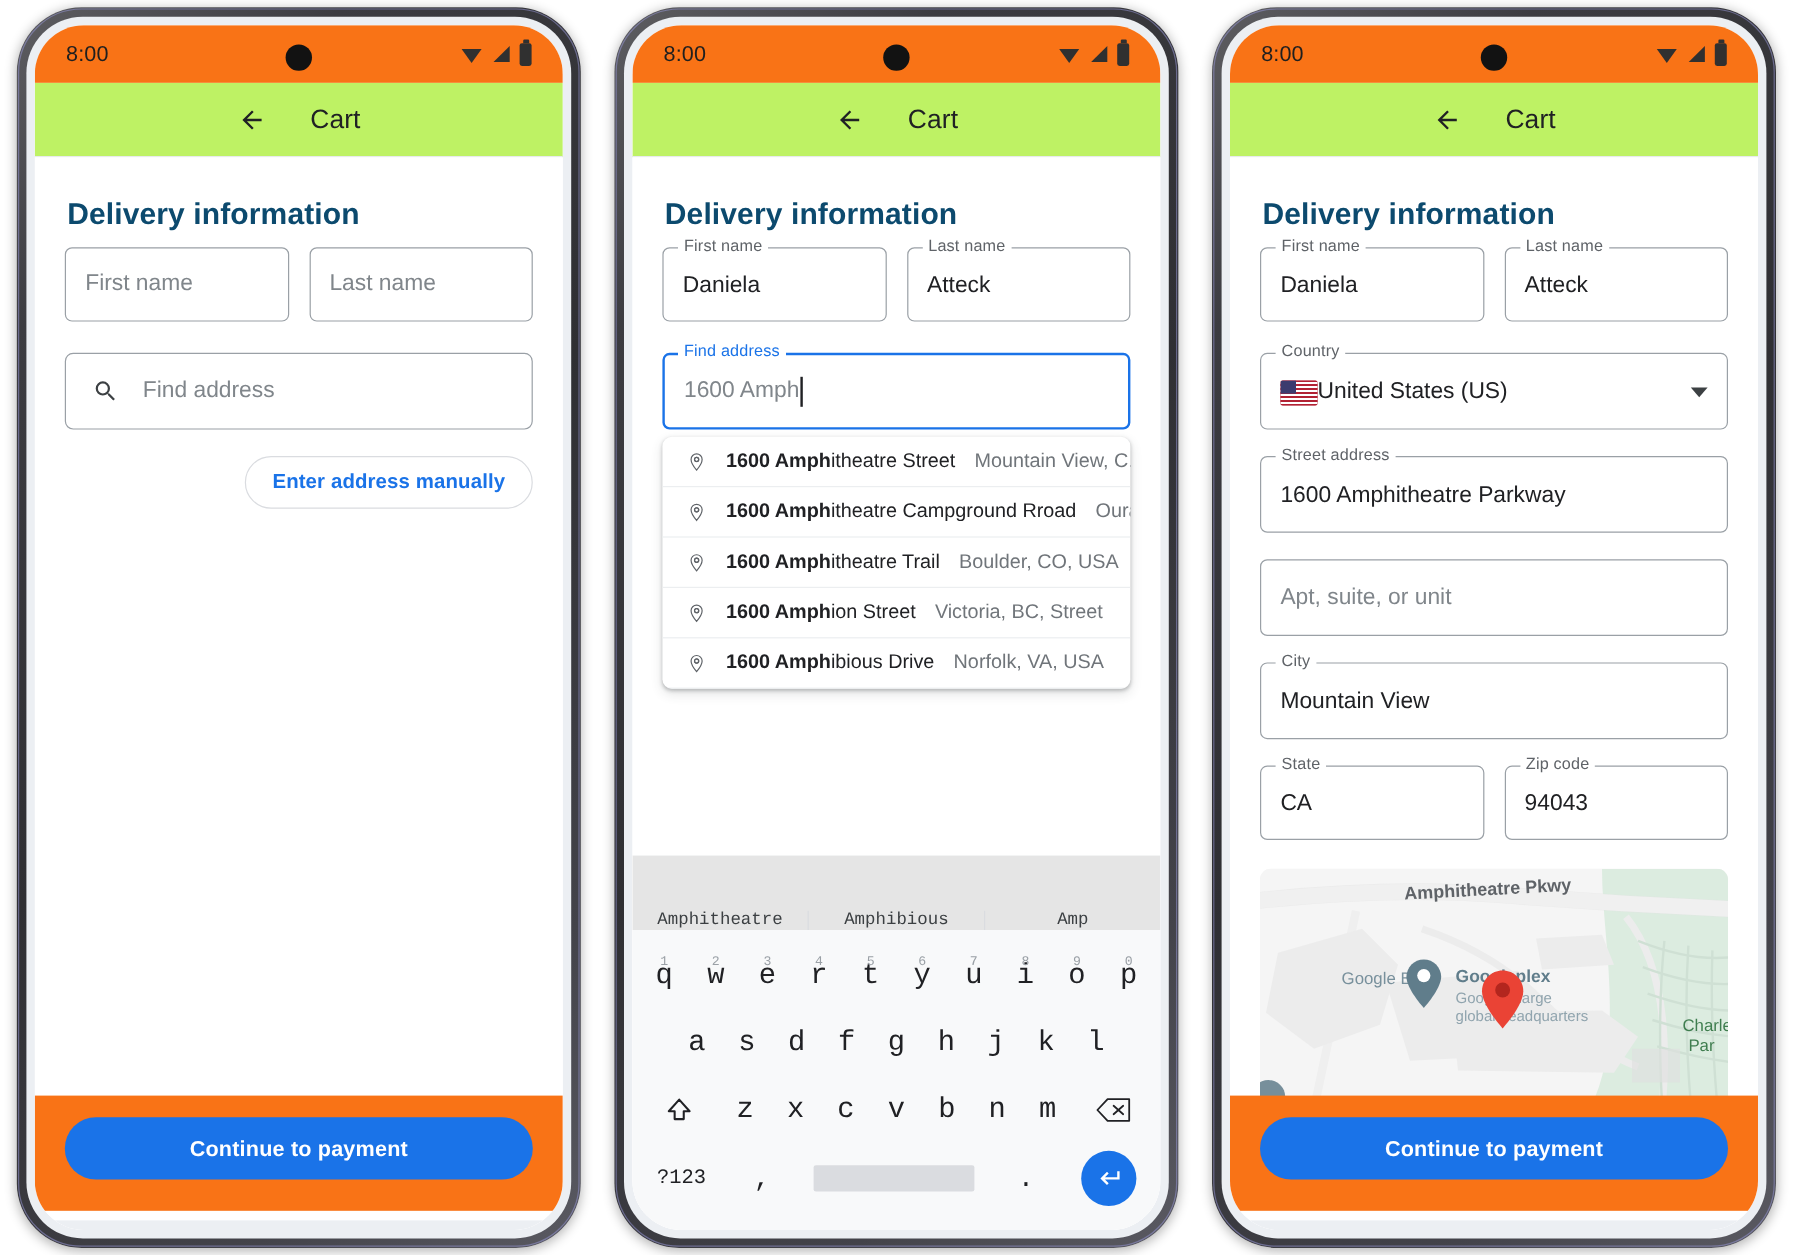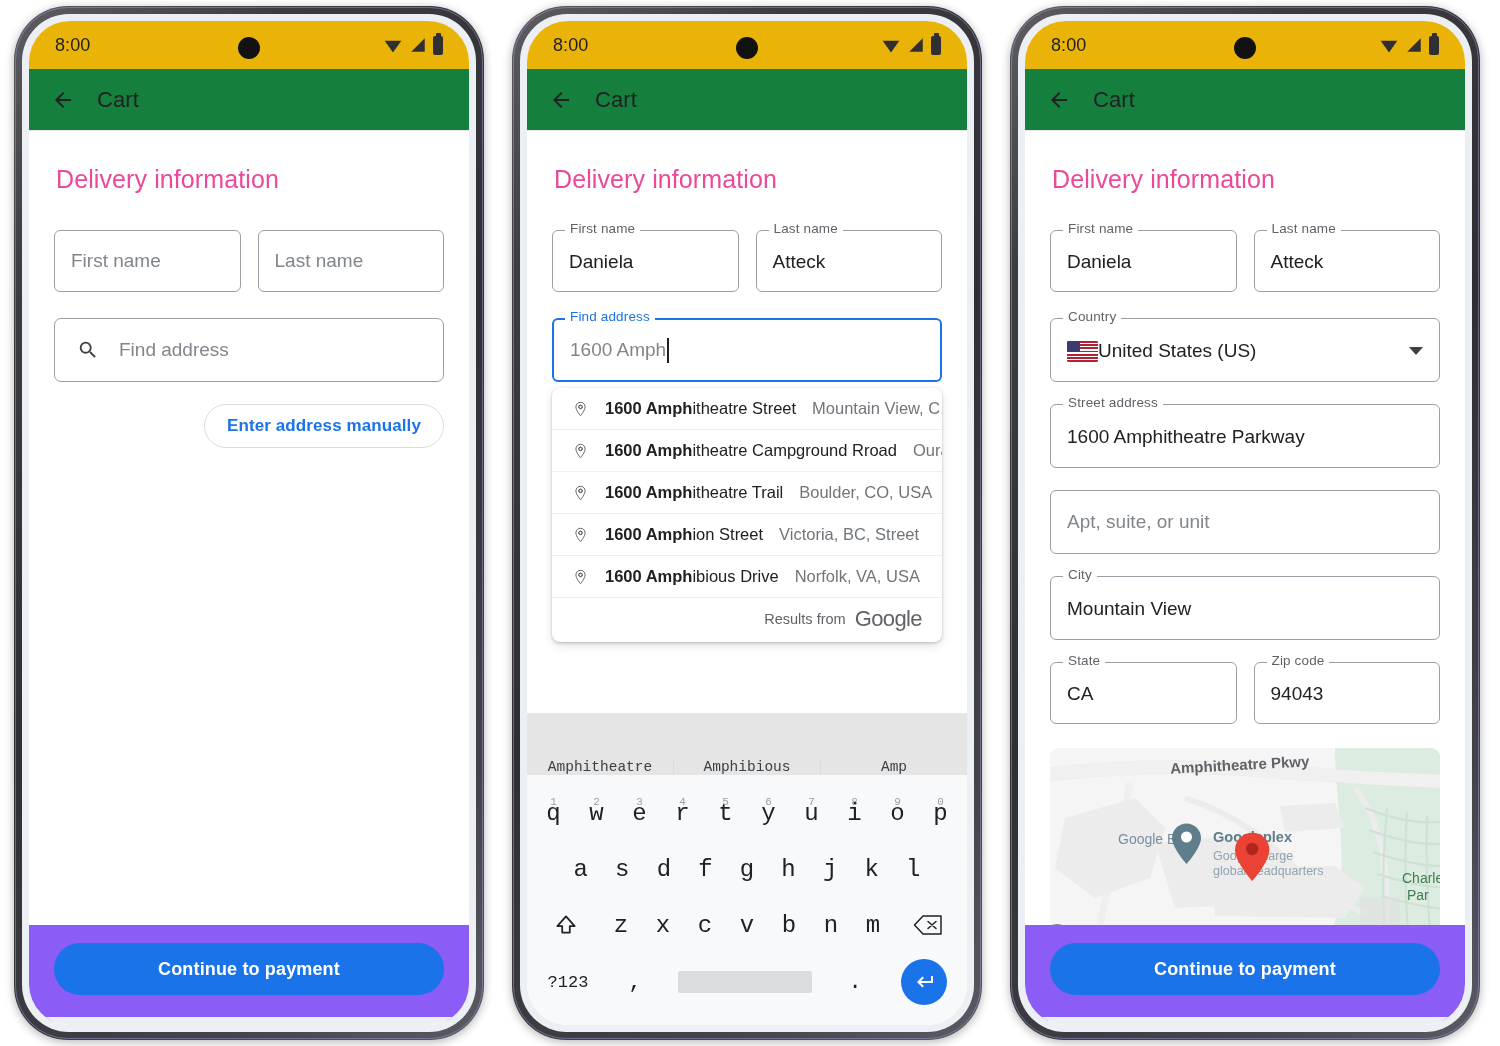--- a/index.html
+++ b/index.html
@@ -43,49 +43,51 @@
   #phone1 { left: 14px; }
   #phone2 { left: 512px; }
   #phone3 { left: 1010px; }
 
   
   .statusbar{
     height:48px; flex:0 0 48px;
     display:flex; align-items:center;
     padding:0 26px;
     position:relative;
-    background:#eab308;
+    background:#f97316;
   }
   .sb-time{ font-size:18px; color:#1f1f1f; letter-spacing:.1px; }
   .sb-cam{
     position:absolute; left:50%; top:16px; transform:translateX(-50%);
     width:22px; height:22px; border-radius:50%; background:#121212;
   }
   .sb-right{ margin-left:auto; display:flex; align-items:center; gap:6px; }
   .ic-wifi{ width:20px; height:20px; }
   .ic-sig{ width:18px; height:18px; }
   .ic-bat{ width:10px; height:19px; background:#303030; border-radius:2px; position:relative; }
   .ic-bat::before{ content:""; position:absolute; top:-3px; left:2.5px; width:5px; height:3px; background:#303030; border-radius:1px 1px 0 0; }
 
   
   .appbar{
     height:62px; flex:0 0 62px;
     display:flex; align-items:center;
-    padding:0 22px; gap:22px;
+    padding:0 22px; gap:37px;
     border-bottom:1px solid #e8eaed;
-    background:#15803d;
+    background:#bef264;
+    justify-content:center;
   }
   .back-arrow{ width:24px; height:24px; flex:0 0 24px; }
   .appbar-title{ font-size:22px; color:#202124; letter-spacing:.1px; }
 
   
   .content{ flex:1 1 auto; position:relative; overflow:hidden; background:#fff; padding:0 25px; }
   .section-title{
-    font-size:25px; color:#ec4899; letter-spacing:.1px;
-    margin:34px 0 36px 2px;
+    font-size:25px; color:#0c4a6e; letter-spacing:.1px;
+    margin:34px 0 12px 2px;
+    font-weight:bold;
   }
 
   
   .row{ display:flex; gap:17px; }
   .field{ position:relative; flex:1 1 0; }
   .field .box{
     border:1px solid #9aa0a6; border-radius:6px;
     height:62px; display:flex; align-items:center;
     padding:0 16px; background:#fff;
   }
@@ -196,22 +198,22 @@
   
   .mapwrap{
     margin-top:24px;
     border-radius:9px; overflow:hidden;
     height:200px; position:relative; background:#f4f4f4;
   }
   .map-svg{ position:absolute; inset:0; width:100%; height:100%; }
 
   
   .footer{
-    position:absolute; left:0; right:0; bottom:4px;
-    background:#8b5cf6; padding:18px 25px 26px;
+    position:absolute; left:0; right:0; bottom:16px;
+    background:#f97316; padding:18px 25px 26px;
     z-index:5;
   }
   .cta{
     width:100%; height:52px; border-radius:26px;
     background:#1a73e8; color:#fff;
     display:flex; align-items:center; justify-content:center;
     font-size:18px; font-weight:bold; letter-spacing:.15px;
   }
   .screen-bottom-strip{
     position:absolute; left:0; right:0; bottom:0; height:8px; background:#eceff3; z-index:6;
@@ -373,24 +375,20 @@
                 <span class="sug-main"><b>1600 Amph</b><span class="nm">ion Street</span></span>
                 <span class="sug-sub">Victoria, BC, Street</span>
               </div>
               <div class="sug-item">
                 <svg class="pin-ic" viewBox="0 0 24 24">
                   <path d="M12 2.5c-3.6 0-6.5 2.9-6.5 6.5 0 4.9 6.5 12.5 6.5 12.5S18.5 13.9 18.5 9c0-3.6-2.9-6.5-6.5-6.5zm0 9a2.5 2.5 0 110-5 2.5 2.5 0 010 5z" fill="none" stroke="#5f6368" stroke-width="1.4"></path>
                   <circle cx="12" cy="9" r="2.4" fill="none" stroke="#5f6368" stroke-width="1.4"></circle>
                 </svg>
                 <span class="sug-main"><b>1600 Amph</b><span class="nm">ibious Drive</span></span>
                 <span class="sug-sub">Norfolk, VA, USA</span>
-              </div>
-              <div class="sug-footer">
-                <span class="rf">Results from</span>
-                <span class="goog">Google</span>
               </div>
             </div>
       </div>
 
       <div class="keyboard">
         <div class="sugg-bar" id="kbsugg">
               <div class="sugg-cell">Amphitheatre</div>
               <div class="sugg-cell">Amphibious</div>
               <div class="sugg-cell">Amp</div>
             </div>

